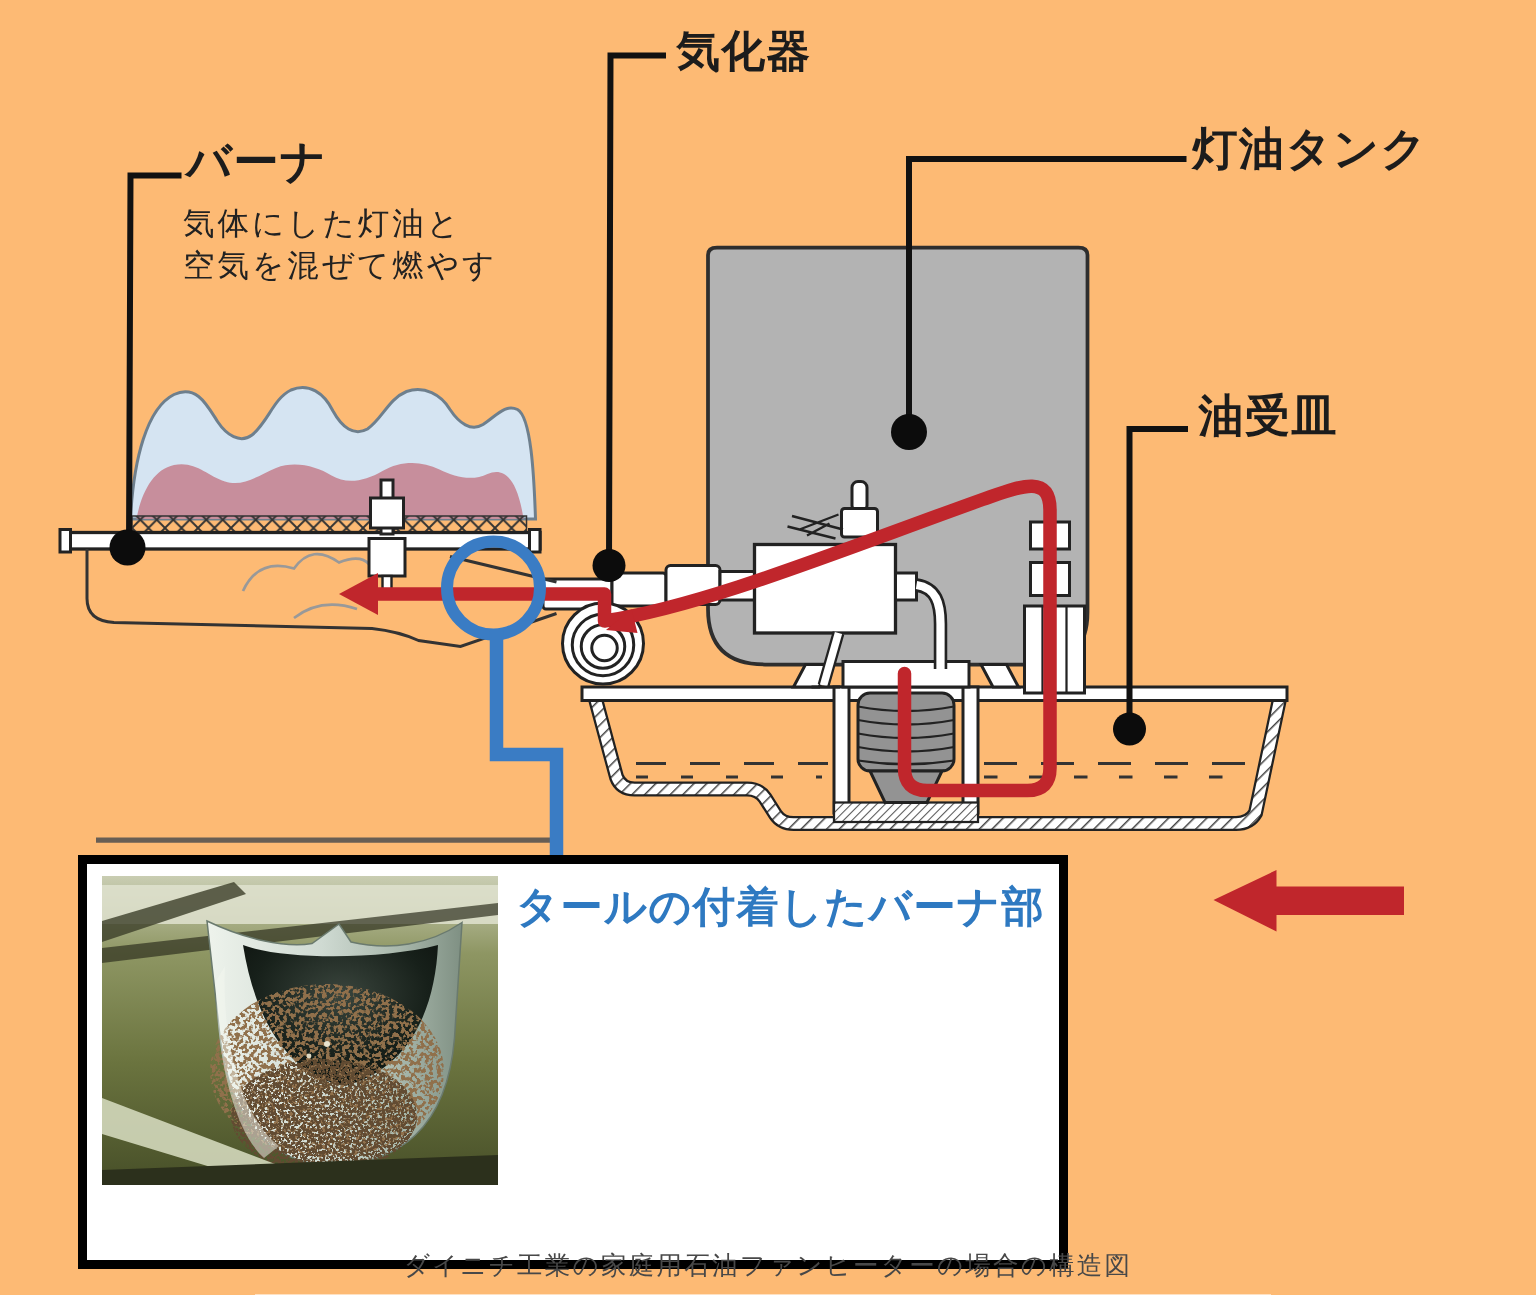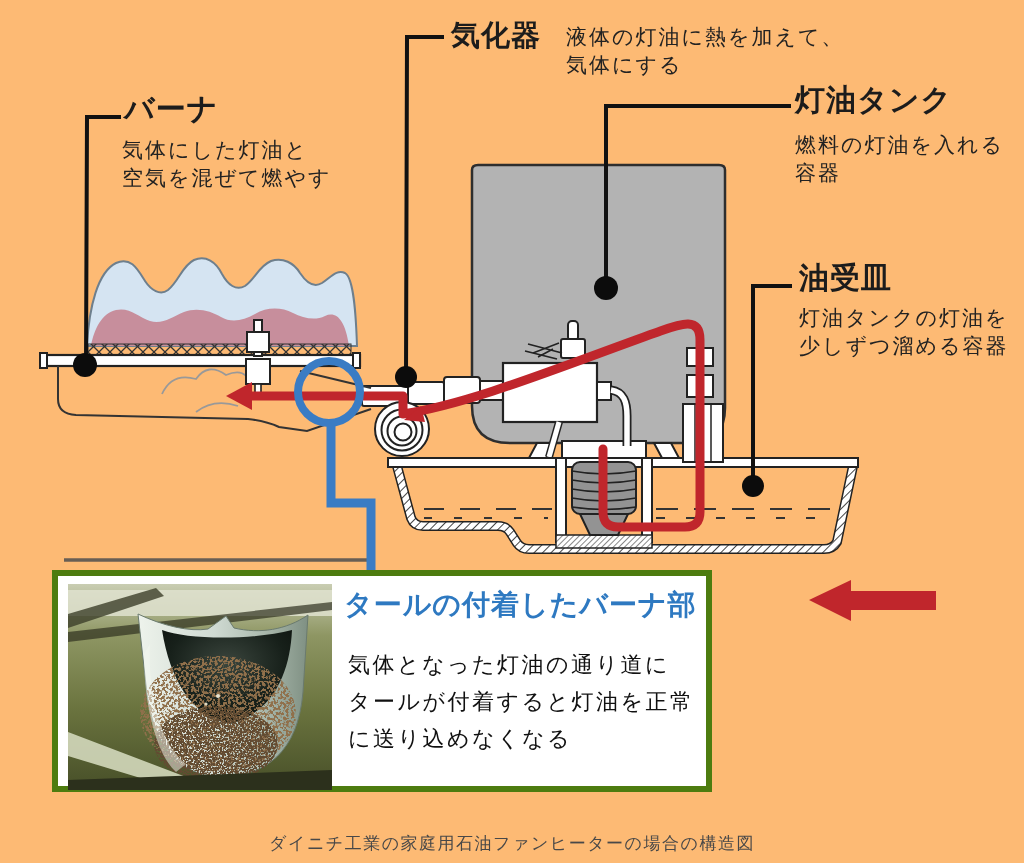--- a/index.html
+++ b/index.html
@@ -6,22 +6,22 @@
   .stage{
     position:relative;width:1024px;height:863px;background:#fdba74;overflow:hidden;
     font-family:"Liberation Sans","DejaVu Sans",sans-serif;color:#1c1c1c;
   }
   .abs{position:absolute;}
   svg{display:block;}
   .label-title{font-weight:bold;font-size:30px;letter-spacing:1px;color:#1c1c1c;line-height:1.05;}
   .label-title.small{font-size:29px;}
   .label-desc{font-size:21px;letter-spacing:2px;color:#222;line-height:28px;white-space:pre-line;}
   .callout-box{
-    position:absolute;left:52px;top:570px;width:660px;height:222px;
-    border:6px solid #4d7c0f;box-sizing:border-box;background:#fff;
+    position:absolute;left:52px;top:570px;width:660px;height:276px;
+    border:6px solid #000000;box-sizing:border-box;background:#fff;
   }
   .callout-title{position:absolute;left:286px;top:10px;font-weight:bold;font-size:28px;
     letter-spacing:1px;color:#2e79c1;white-space:nowrap;}
   .callout-body{position:absolute;left:290px;top:70px;font-size:22px;letter-spacing:2.5px;
     color:#111;line-height:37px;white-space:pre-line;}
   .photo-wrap{position:absolute;left:10px;top:8px;width:264px;height:206px;}
   .legend-label{position:absolute;left:801px;top:619px;font-size:23px;letter-spacing:2px;color:#1c1c1c;}
   .caption{position:absolute;left:0;top:832px;width:100%;text-align:center;
     font-size:17px;letter-spacing:1.5px;color:#484848;}
 </style>
@@ -143,34 +143,28 @@
 
     <polygon points="809,600 851,580 851,591 936,591 936,610 851,610 851,621" fill="#c0262c"></polygon>
 
     <g>
       <circle cx="329" cy="392" r="31" fill="none" stroke="#3a7cc4" stroke-width="8"></circle>
       <path d="M 331,421 L 331,503 L 371,503 L 371,572" fill="none" stroke="#3a7cc4" stroke-width="9"></path>
     </g>
   </svg>
 
   <div class="abs label-title small" style="left:451px;top:20px;">気化器</div>
-  <div class="abs label-desc" style="left:566px;top:23px;">液体の灯油に熱を加えて、
-気体にする</div>
 
   <div class="abs label-title" style="left:124px;top:93px;text-align:right;">バーナ</div>
   <div class="abs label-desc" style="left:122px;top:136px;">気体にした灯油と
 空気を混ぜて燃やす</div>
 
   <div class="abs label-title" style="left:795px;top:84px;">灯油タンク</div>
-  <div class="abs label-desc" style="left:795px;top:131px;">燃料の灯油を入れる
-容器</div>
 
   <div class="abs label-title" style="left:799px;top:262px;">油受皿</div>
-  <div class="abs label-desc" style="left:799px;top:304px;">灯油タンクの灯油を
-少しずつ溜める容器</div>
 
   <div class="callout-box">
     <div class="photo-wrap">
       <svg width="264" height="206" viewBox="0 0 264 206">
         <defs>
           <linearGradient id="phBg" x1="0" y1="0" x2="0" y2="1">
             <stop offset="0" stop-color="#c9cdb2"></stop>
               <stop offset="0.25" stop-color="#8e9663"></stop>
             <stop offset="0.6" stop-color="#6b743f"></stop>
               <stop offset="1" stop-color="#474f28"></stop>
@@ -206,20 +200,17 @@
         <ellipse cx="150" cy="130" rx="78" ry="58" fill="#000" filter="url(#spk1)"></ellipse>
         <ellipse cx="148" cy="160" rx="62" ry="38" fill="#000" filter="url(#spk2)"></ellipse>
         <path d="M82,60 C80,110 92,160 118,180 L108,188 C88,170 76,120 76,70 Z" fill="#f4f8f0" opacity="0.5"></path>
         <path d="M0,148 L126,196 L112,206 L0,172 Z" fill="#d3d8bb" opacity="0.9"></path>
         <path d="M0,196 L264,186 L264,206 L0,206 Z" fill="#2c301c"></path>
         <circle cx="150" cy="112" r="2" fill="#e8e4d0"></circle>
         <circle cx="138" cy="120" r="1.6" fill="#ded9c2"></circle>
       </svg>
     </div>
     <div class="callout-title">タールの付着したバーナ部</div>
-    <div class="callout-body">気体となった灯油の通り道に
-タールが付着すると灯油を正常
-に送り込めなくなる</div>
   </div>
 
   <div class="caption">ダイニチ工業の家庭用石油ファンヒーターの場合の構造図</div>
 
 </div>
 
 </body></html>

